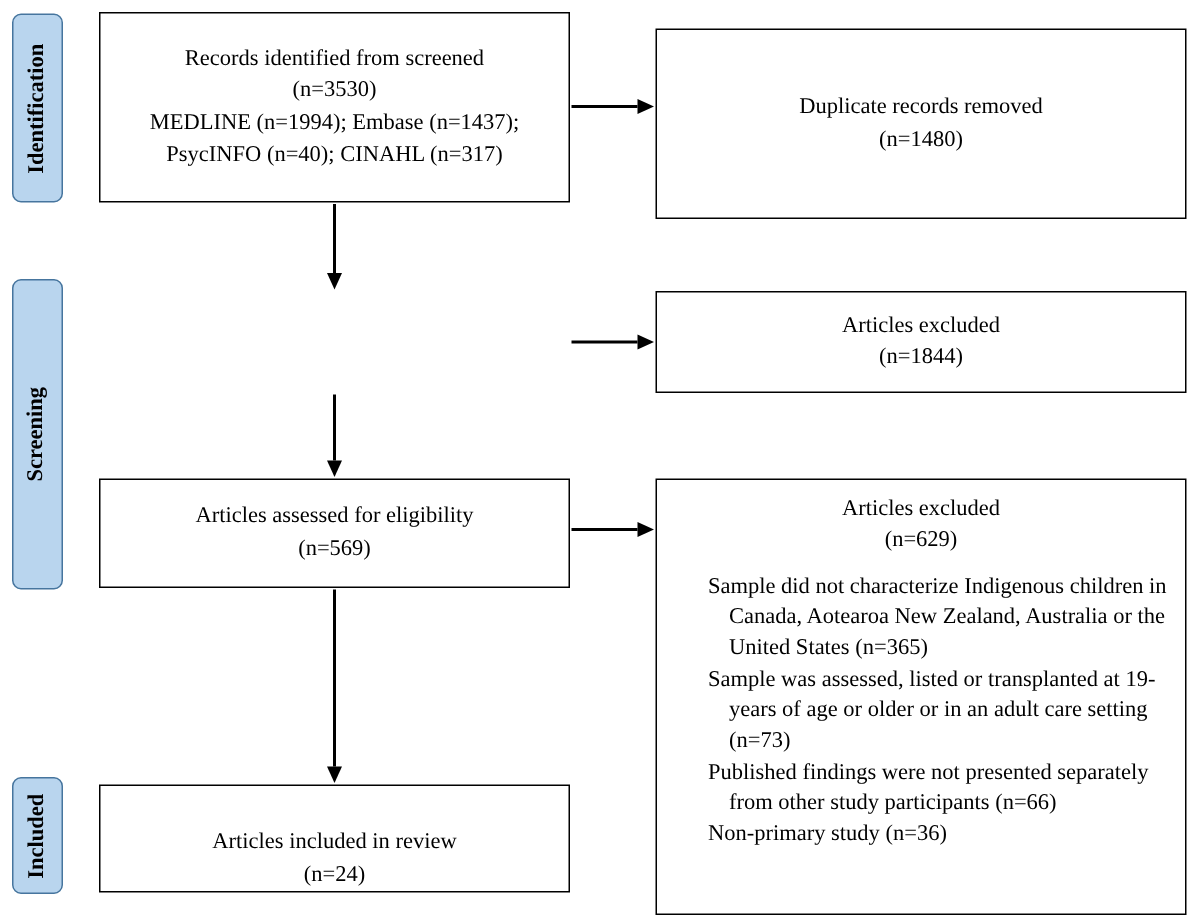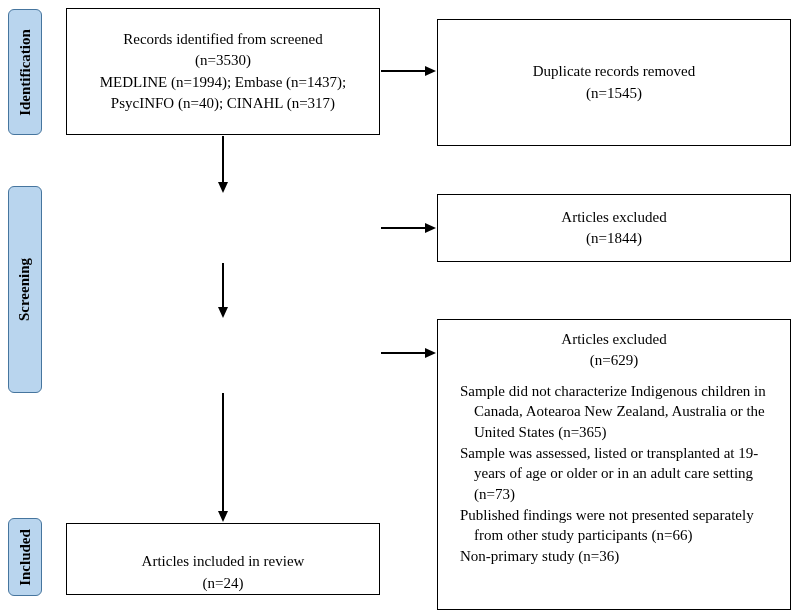--- a/index.html
+++ b/index.html
@@ -30,21 +30,21 @@
     padding: 9px 6px 4px 6px;
   }
   .reasons {
     width: 100%;
     text-align: left;
     margin-top: 9px;
     padding: 0 4px 0 10px;
     box-sizing: border-box;
     line-height: 1.38;
   }
-  .reason { padding-left: 20px; text-indent: -14px; }
+  .reason { padding-left: 20px; text-indent: -14px; margin-left: 12px; }
   .stage {
     position: absolute;
     background: #b9d5ee;
     border: 1.6px solid #46759e;
     border-radius: 6px;
     display: flex;
     align-items: center;
     justify-content: center;
     box-sizing: border-box;
   }
@@ -86,29 +86,33 @@
 
   <div class="flow-box" style="left:66px; top:8px; width:314px; height:127px;">
     <div>Records identified from screened</div>
     <div>(n=3530)</div>
     <div>MEDLINE (n=1994); Embase (n=1437);</div>
     <div>PsycINFO (n=40); CINAHL (n=317)</div>
   </div>
 
   <div class="flow-box" style="left:437px; top:19px; width:354px; height:127px;">
     <div>Duplicate records removed</div>
-    <div>(n=1545)</div>
+    <div>(n=1480)</div>
   </div>
 
 
   <div class="flow-box" style="left:437px; top:194px; width:354px; height:68px;">
     <div>Articles excluded</div>
     <div>(n=1844)</div>
   </div>
 
+  <div class="flow-box" style="left:66px; top:319px; width:314px; height:73px;">
+    <div>Articles assessed for eligibility</div>
+    <div>(n=569)</div>
+  </div>
 
   <div class="flow-box excluded-detail" style="left:437px; top:319px; width:354px; height:291px;">
     <div>Articles excluded</div>
     <div>(n=629)</div>
     <div class="reasons">
       <div class="reason">Sample did not characterize Indigenous children in Canada, Aotearoa New Zealand, Australia or the United States (n=365)</div>
       <div class="reason">Sample was assessed, listed or transplanted at 19-years of age or older or in an adult care setting (n=73)</div>
       <div class="reason">Published findings were not presented separately from other study participants (n=66)</div>
       <div class="reason">Non-primary study (n=36)</div>
     </div>

